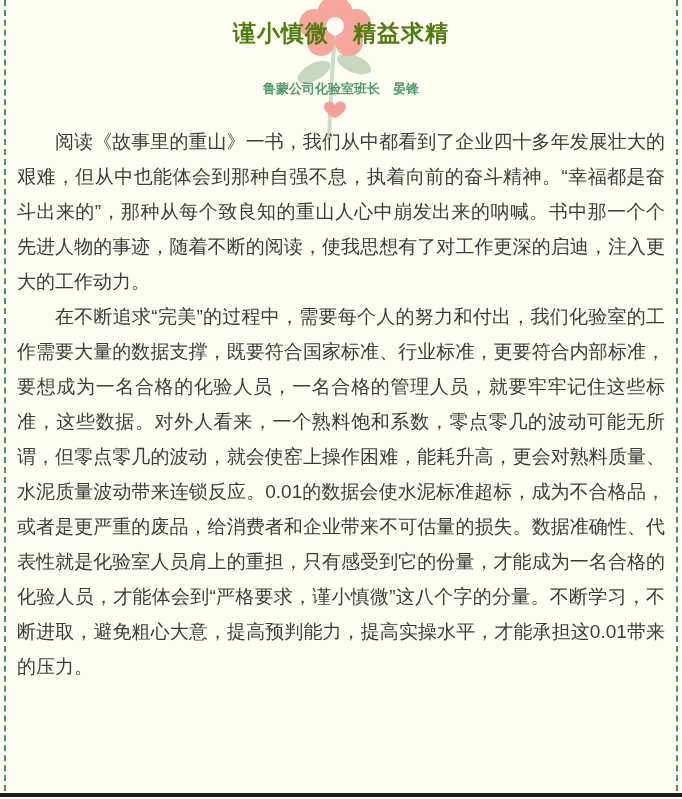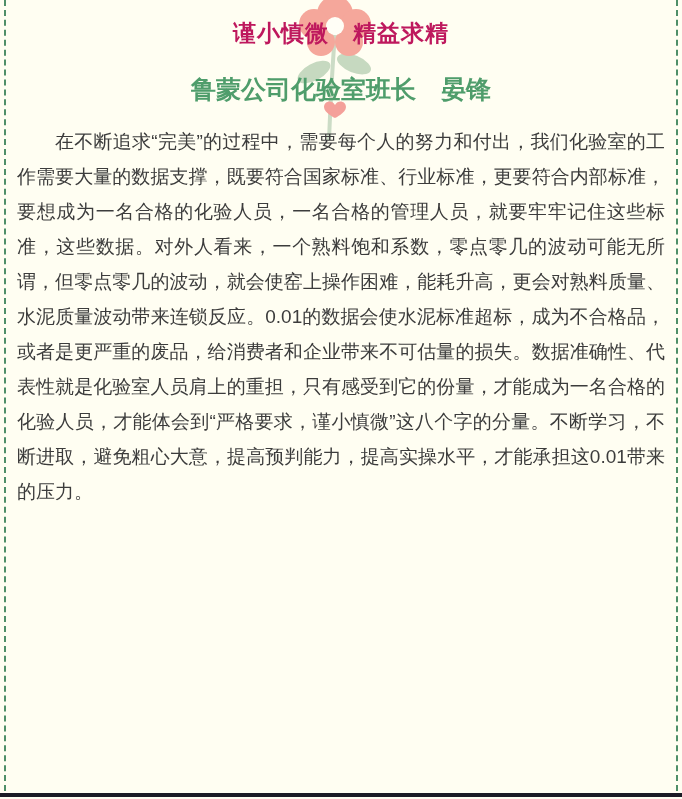--- a/index.html
+++ b/index.html
@@ -46,27 +46,27 @@
     z-index: 1;
     padding: 0 17px;
   }
   .title {
     margin: 0;
     padding-top: 18px;
     text-align: center;
     font-size: 23px;
     font-weight: bold;
     letter-spacing: 1px;
-    color: #be185d;
+    color: #4d7c0f;
     line-height: 30px;
   }
   .byline {
     margin: 28px 0 0 0;
     text-align: center;
-    font-size: 25px;
+    font-size: 13px;
     font-weight: bold;
     color: #4f9d6b;
     line-height: 26px;
   }
   .article {
     margin-top: 22px;
     font-size: 19px;
     line-height: 35px;
     color: #3c3c3c;
     text-align: justify;
@@ -95,18 +95,19 @@
   </svg>
 
   <div class="edge-left"></div>
   <div class="edge-right"></div>
   <div class="bottom-line"></div>
 
   <div class="content">
     <h1 class="title">谨小慎微　精益求精</h1>
     <h2 class="byline">鲁蒙公司化验室班长　晏锋</h2>
     <div class="article">
+      <p>阅读《故事里的重山》一书，我们从中都看到了企业四十多年发展壮大的艰难，但从中也能体会到那种自强不息，执着向前的奋斗精神。“幸福都是奋斗出来的”，那种从每个致良知的重山人心中崩发出来的呐喊。书中那一个个先进人物的事迹，随着不断的阅读，使我思想有了对工作更深的启迪，注入更大的工作动力。</p>
       <p>在不断追求“完美”的过程中，需要每个人的努力和付出，我们化验室的工作需要大量的数据支撑，既要符合国家标准、行业标准，更要符合内部标准，要想成为一名合格的化验人员，一名合格的管理人员，就要牢牢记住这些标准，这些数据。对外人看来，一个熟料饱和系数，零点零几的波动可能无所谓，但零点零几的波动，就会使窑上操作困难，能耗升高，更会对熟料质量、水泥质量波动带来连锁反应。0.01的数据会使水泥标准超标，成为不合格品，或者是更严重的废品，给消费者和企业带来不可估量的损失。数据准确性、代表性就是化验室人员肩上的重担，只有感受到它的份量，才能成为一名合格的化验人员，才能体会到“严格要求，谨小慎微”这八个字的分量。不断学习，不断进取，避免粗心大意，提高预判能力，提高实操水平，才能承担这0.01带来的压力。</p>
 
     </div>
   </div>
 
 </div>
 
 </body></html>

